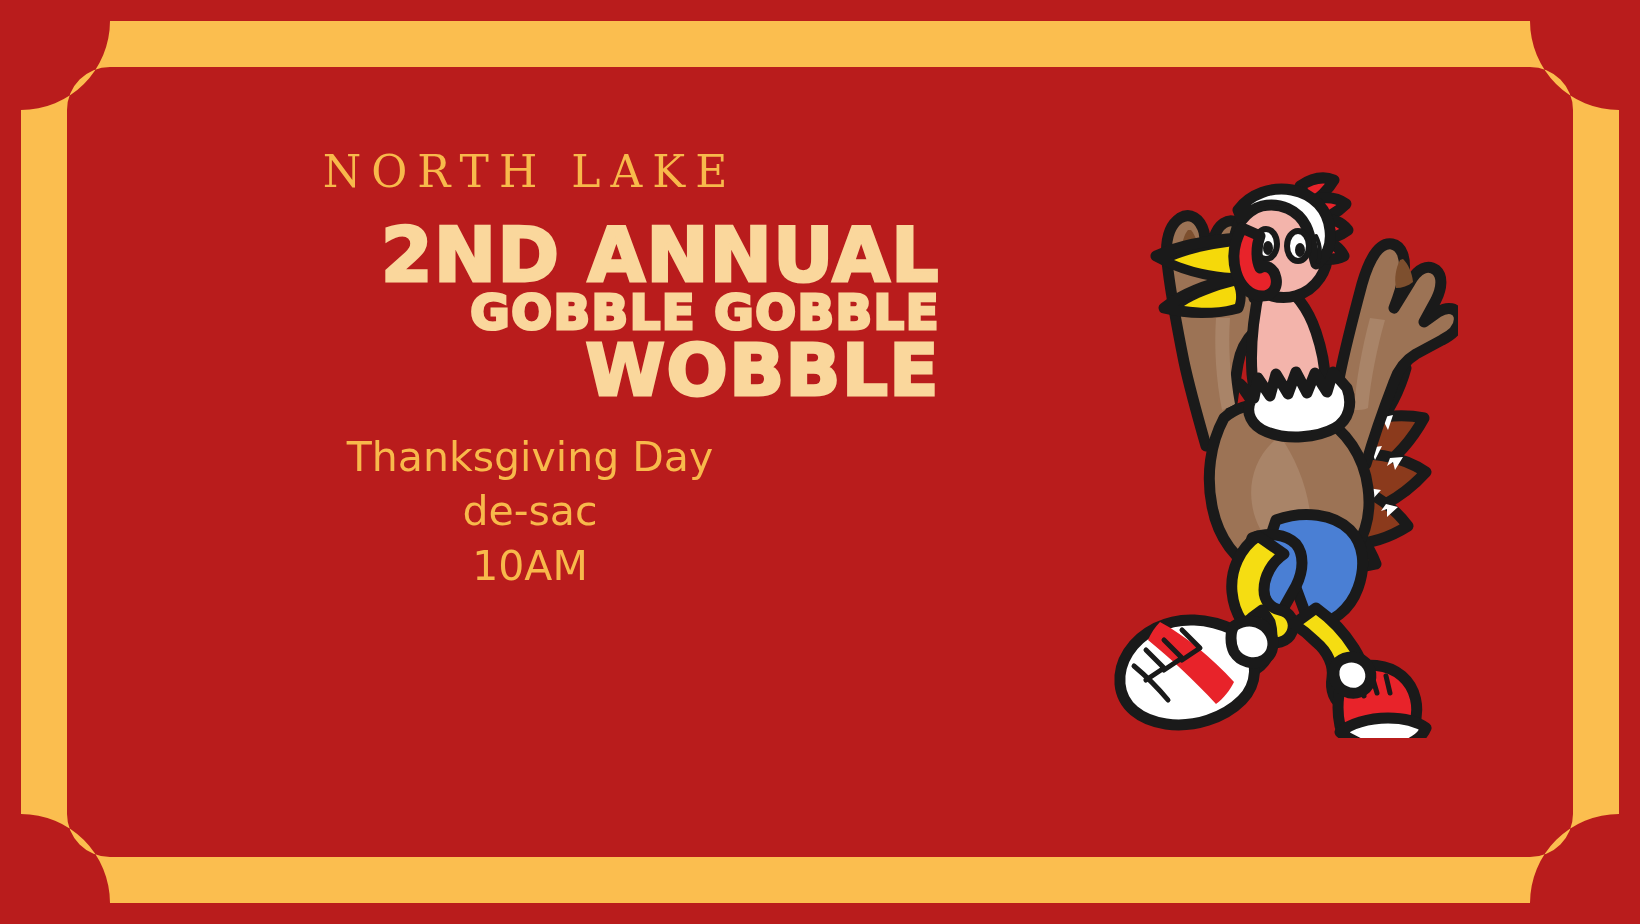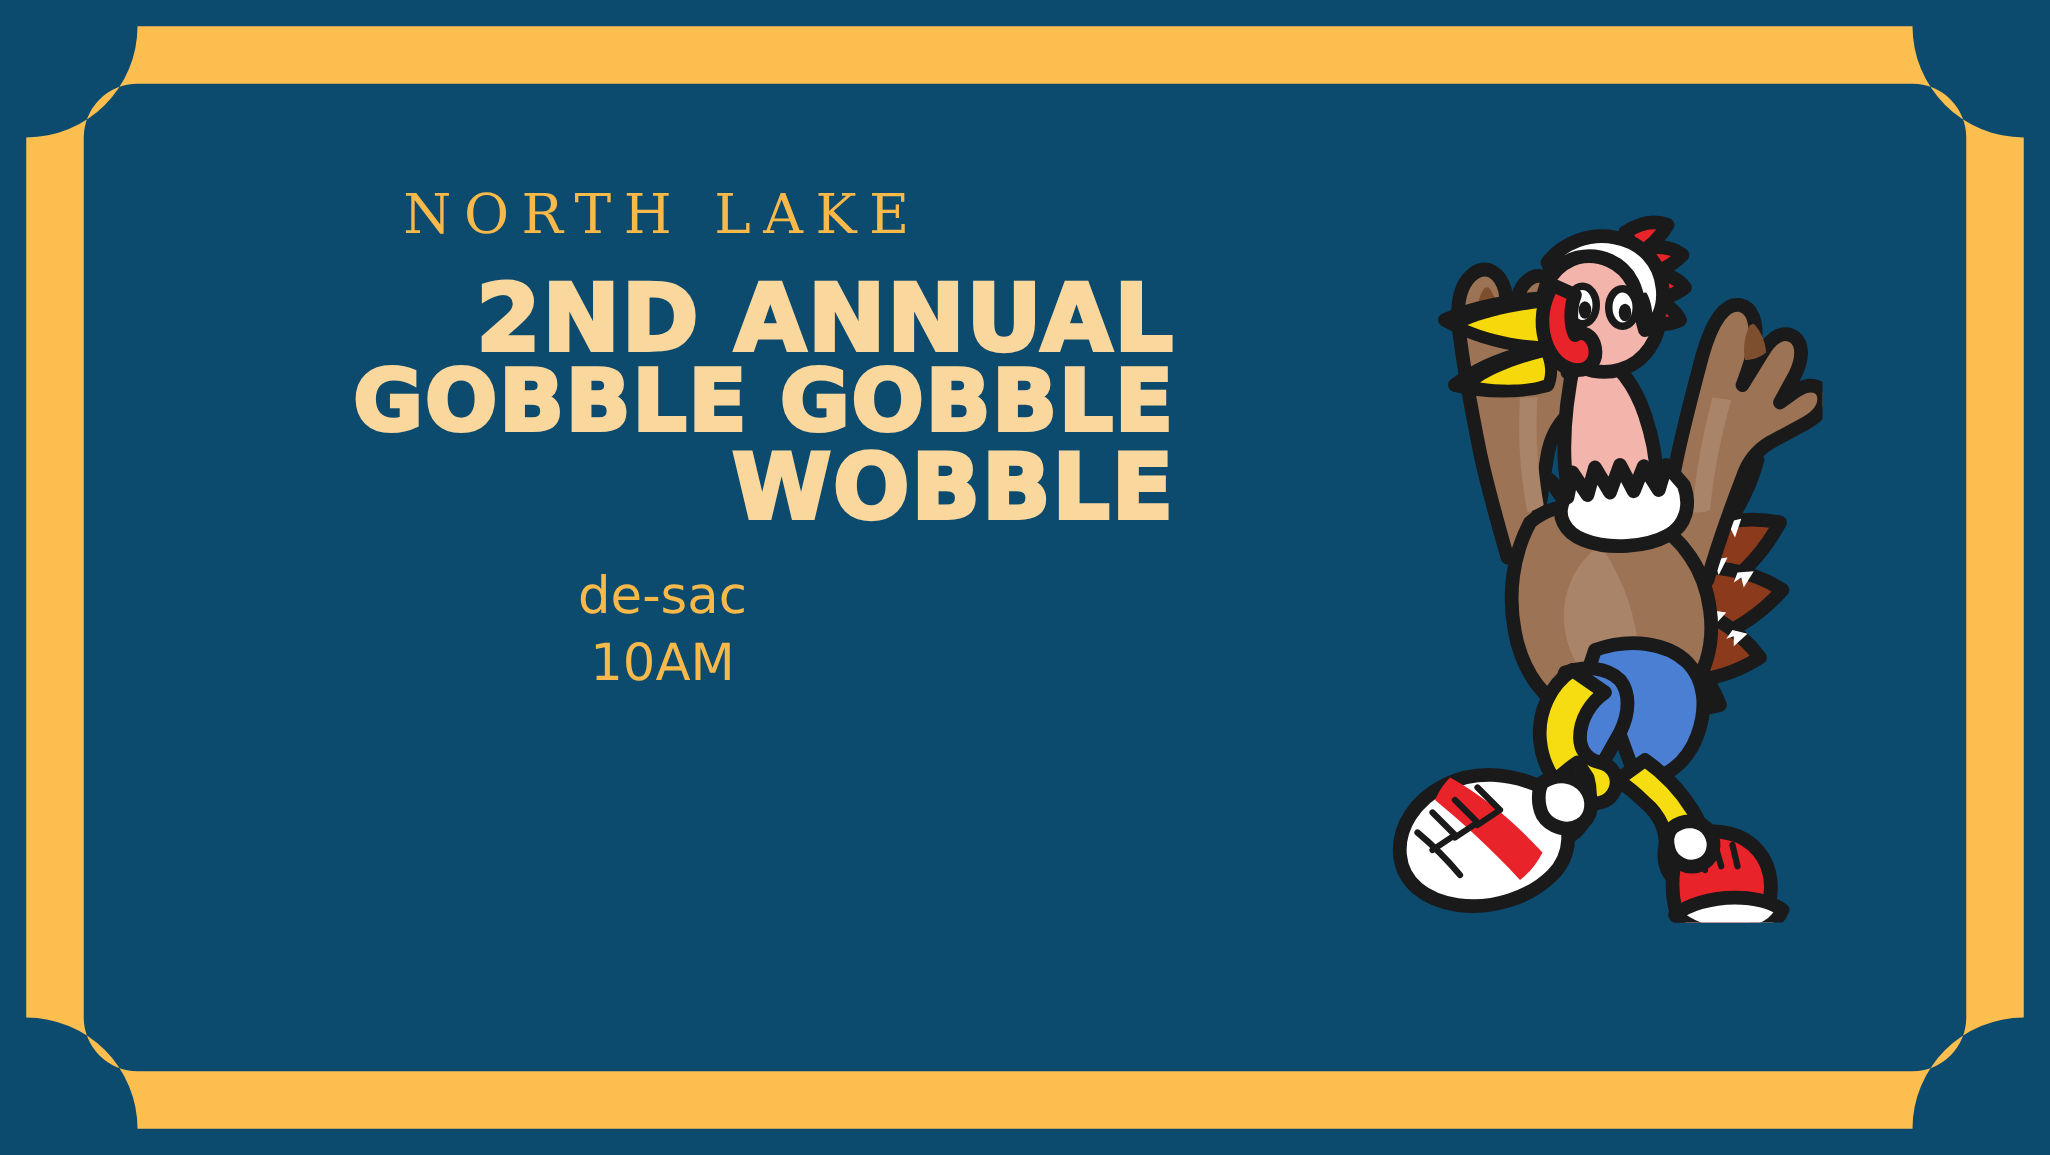--- a/index.html
+++ b/index.html
@@ -10,21 +10,21 @@
     width: 1640px;
     height: 924px;
     overflow: hidden;
     font-family: "Liberation Sans", sans-serif;
   }
 
   #poster {
     position: relative;
     width: 1640px;
     height: 924px;
-    background: #0c4a6e;
+    background: #b91c1c;
     overflow: hidden;
   }
 
   
   #frame-layer {
     position: absolute;
     inset: 0;
     pointer-events: none;
   }
   #frame-layer svg { display: block; width: 1640px; height: 924px; }
@@ -56,21 +56,21 @@
     font-size: 76px;
     line-height: 0.95;
     letter-spacing: 1.5px;
     color: #fad79c;
     margin: 0 0 26px 0;
     text-align: right;
     -webkit-text-stroke: 3px #fad79c;
   }
   #headline .hl-line { display: block; white-space: nowrap; }
   #headline .hl-line.l1 { font-size: 74px; }
-  #headline .hl-line.l2 { font-size: 68px; }
+  #headline .hl-line.l2 { font-size: 48px; }
   #headline .hl-line.l3 { font-size: 72px; }
 
   #details {
     font-family: "DejaVu Sans", "Liberation Sans", sans-serif;
     font-size: 41px;
     font-weight: 400;
     line-height: 1.32;
     color: #f8b94b;
     margin: 0;
     padding: 0 16px;
@@ -124,20 +124,21 @@
 
     <div id="eyebrow">NORTH LAKE</div>
 
     <div id="headline">
       <span class="hl-line l1">2ND ANNUAL</span>
       <span class="hl-line l2">GOBBLE GOBBLE</span>
       <span class="hl-line l3">WOBBLE</span>
     </div>
 
     <div id="details">
+      <span class="d-line">Thanksgiving Day</span>
       <span class="d-line">de-sac</span>
       <span class="d-line">10AM</span>
     </div>
 
   </div>
 
   <div id="turkey">
     <svg viewBox="0 0 430 620" xmlns="http://www.w3.org/2000/svg" aria-hidden="true">
       <g stroke="#1a1a1a" stroke-width="11" stroke-linejoin="round" stroke-linecap="round">
 

